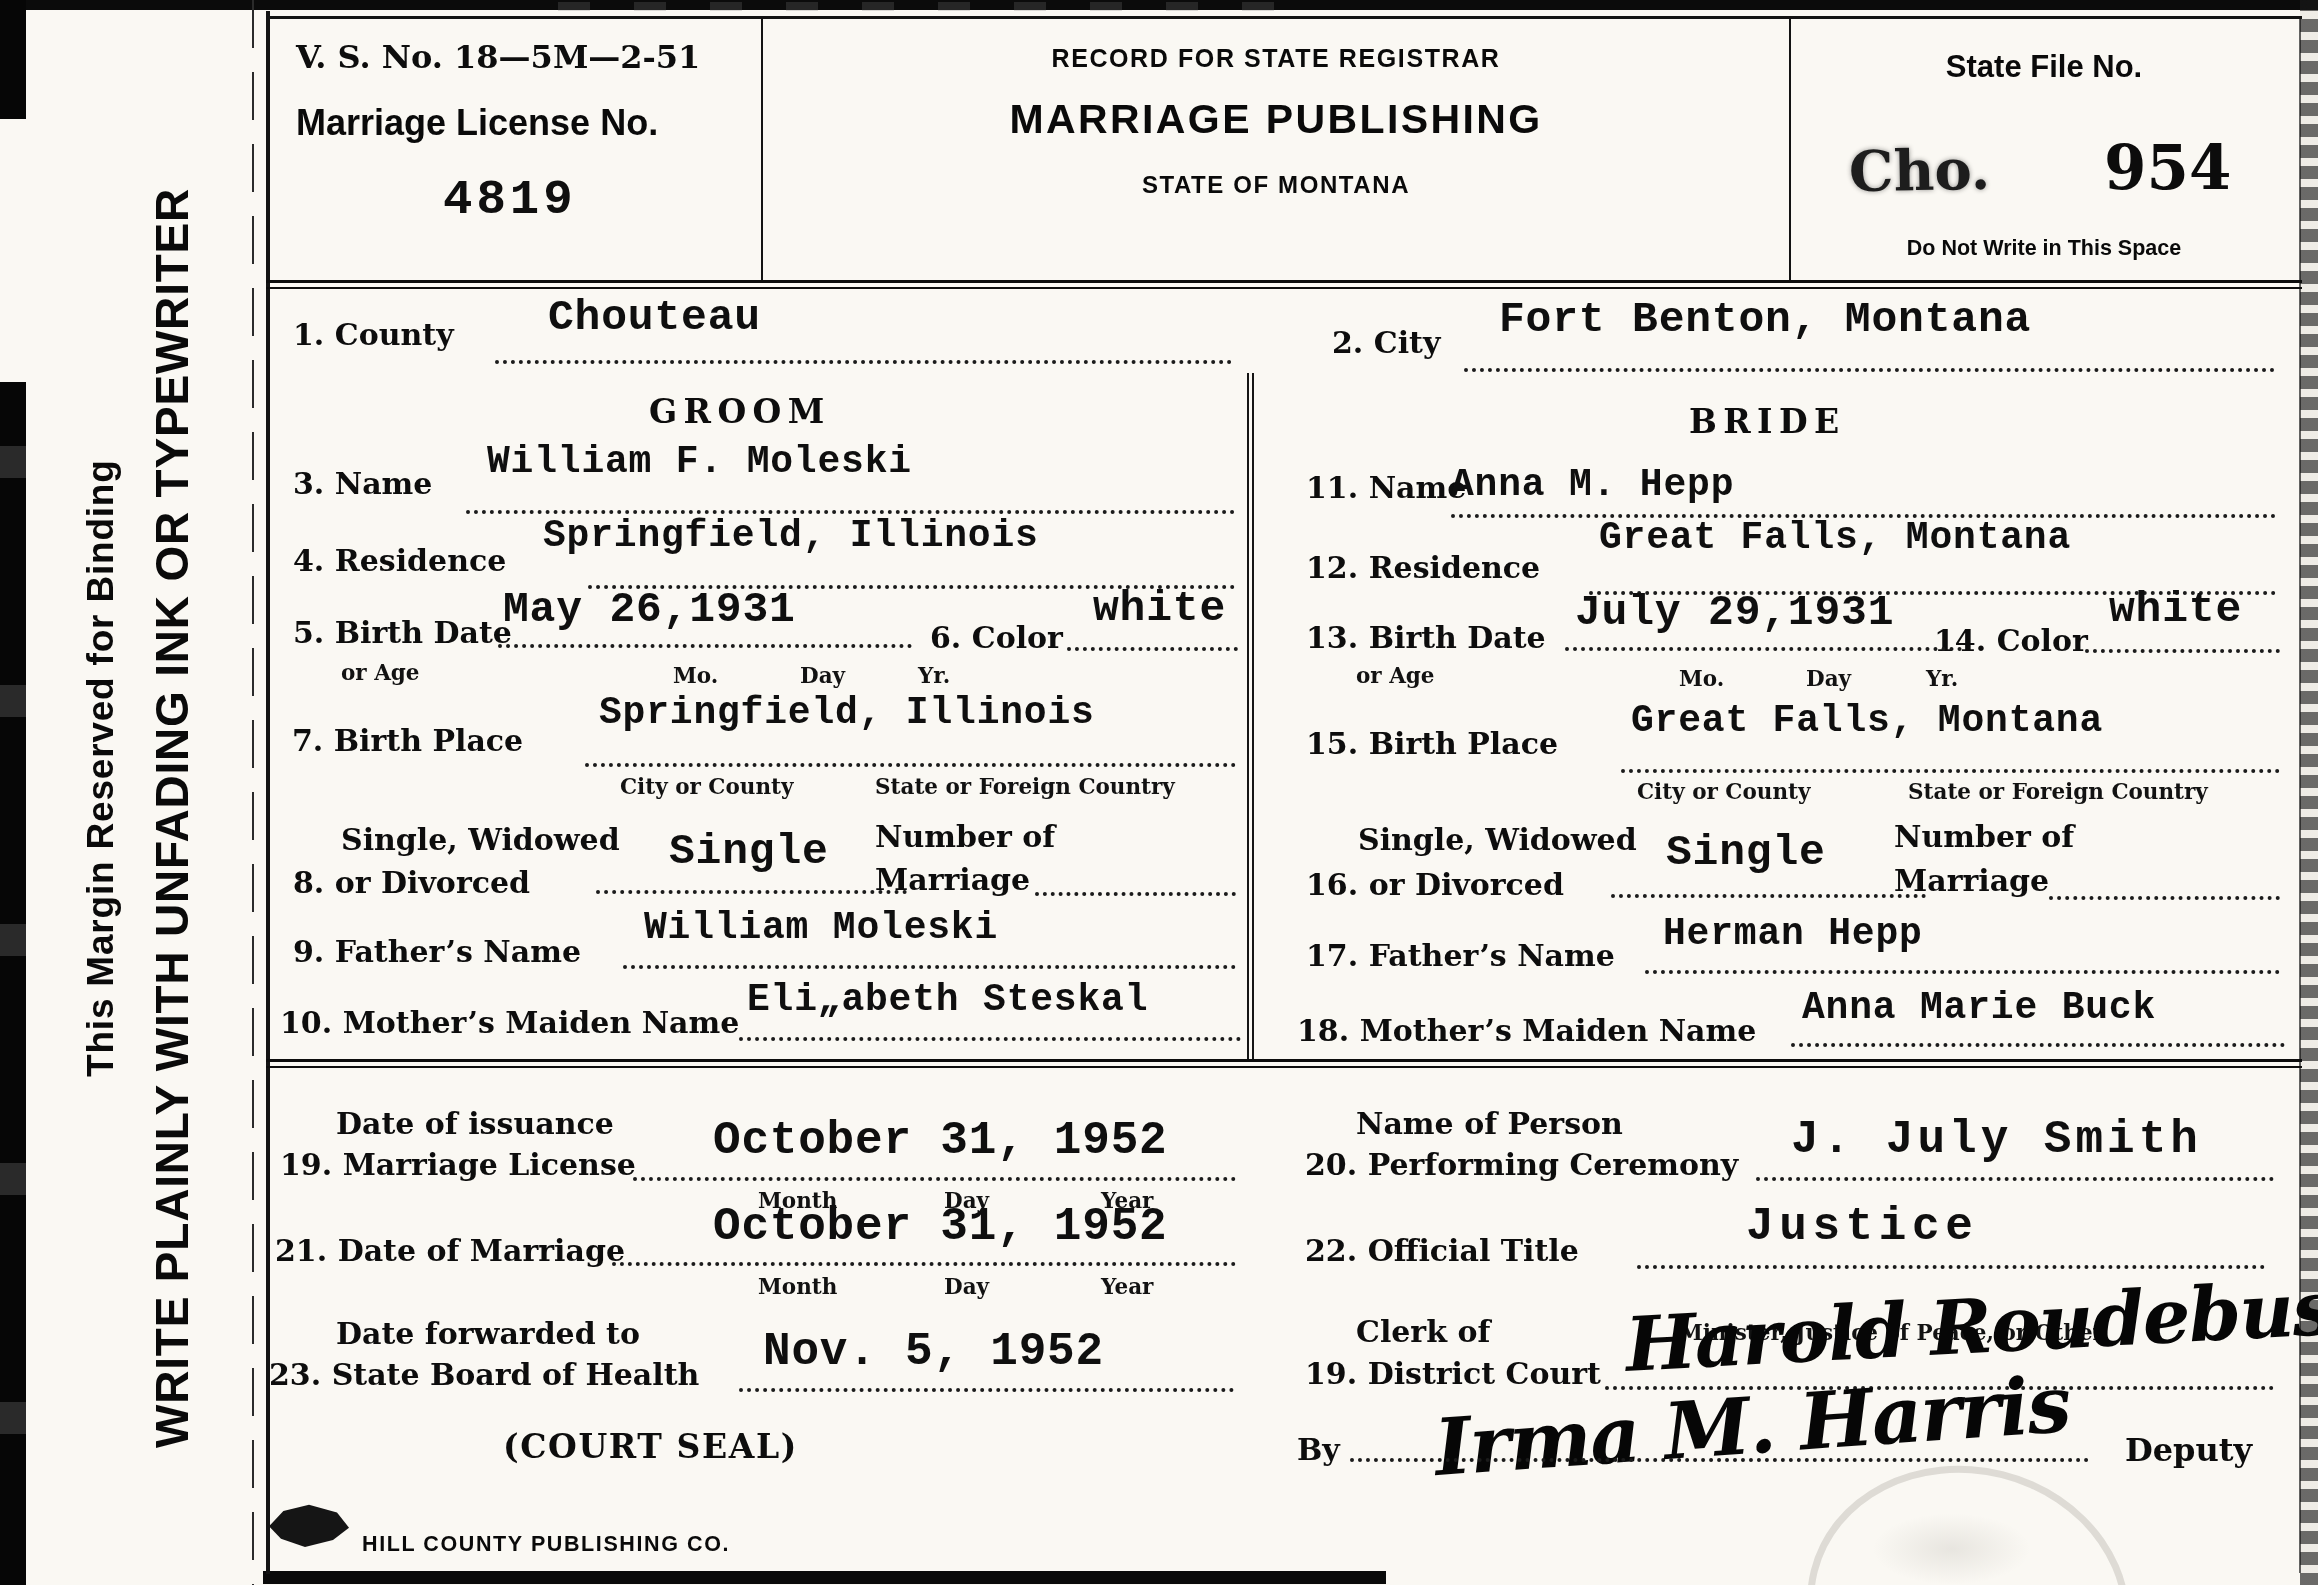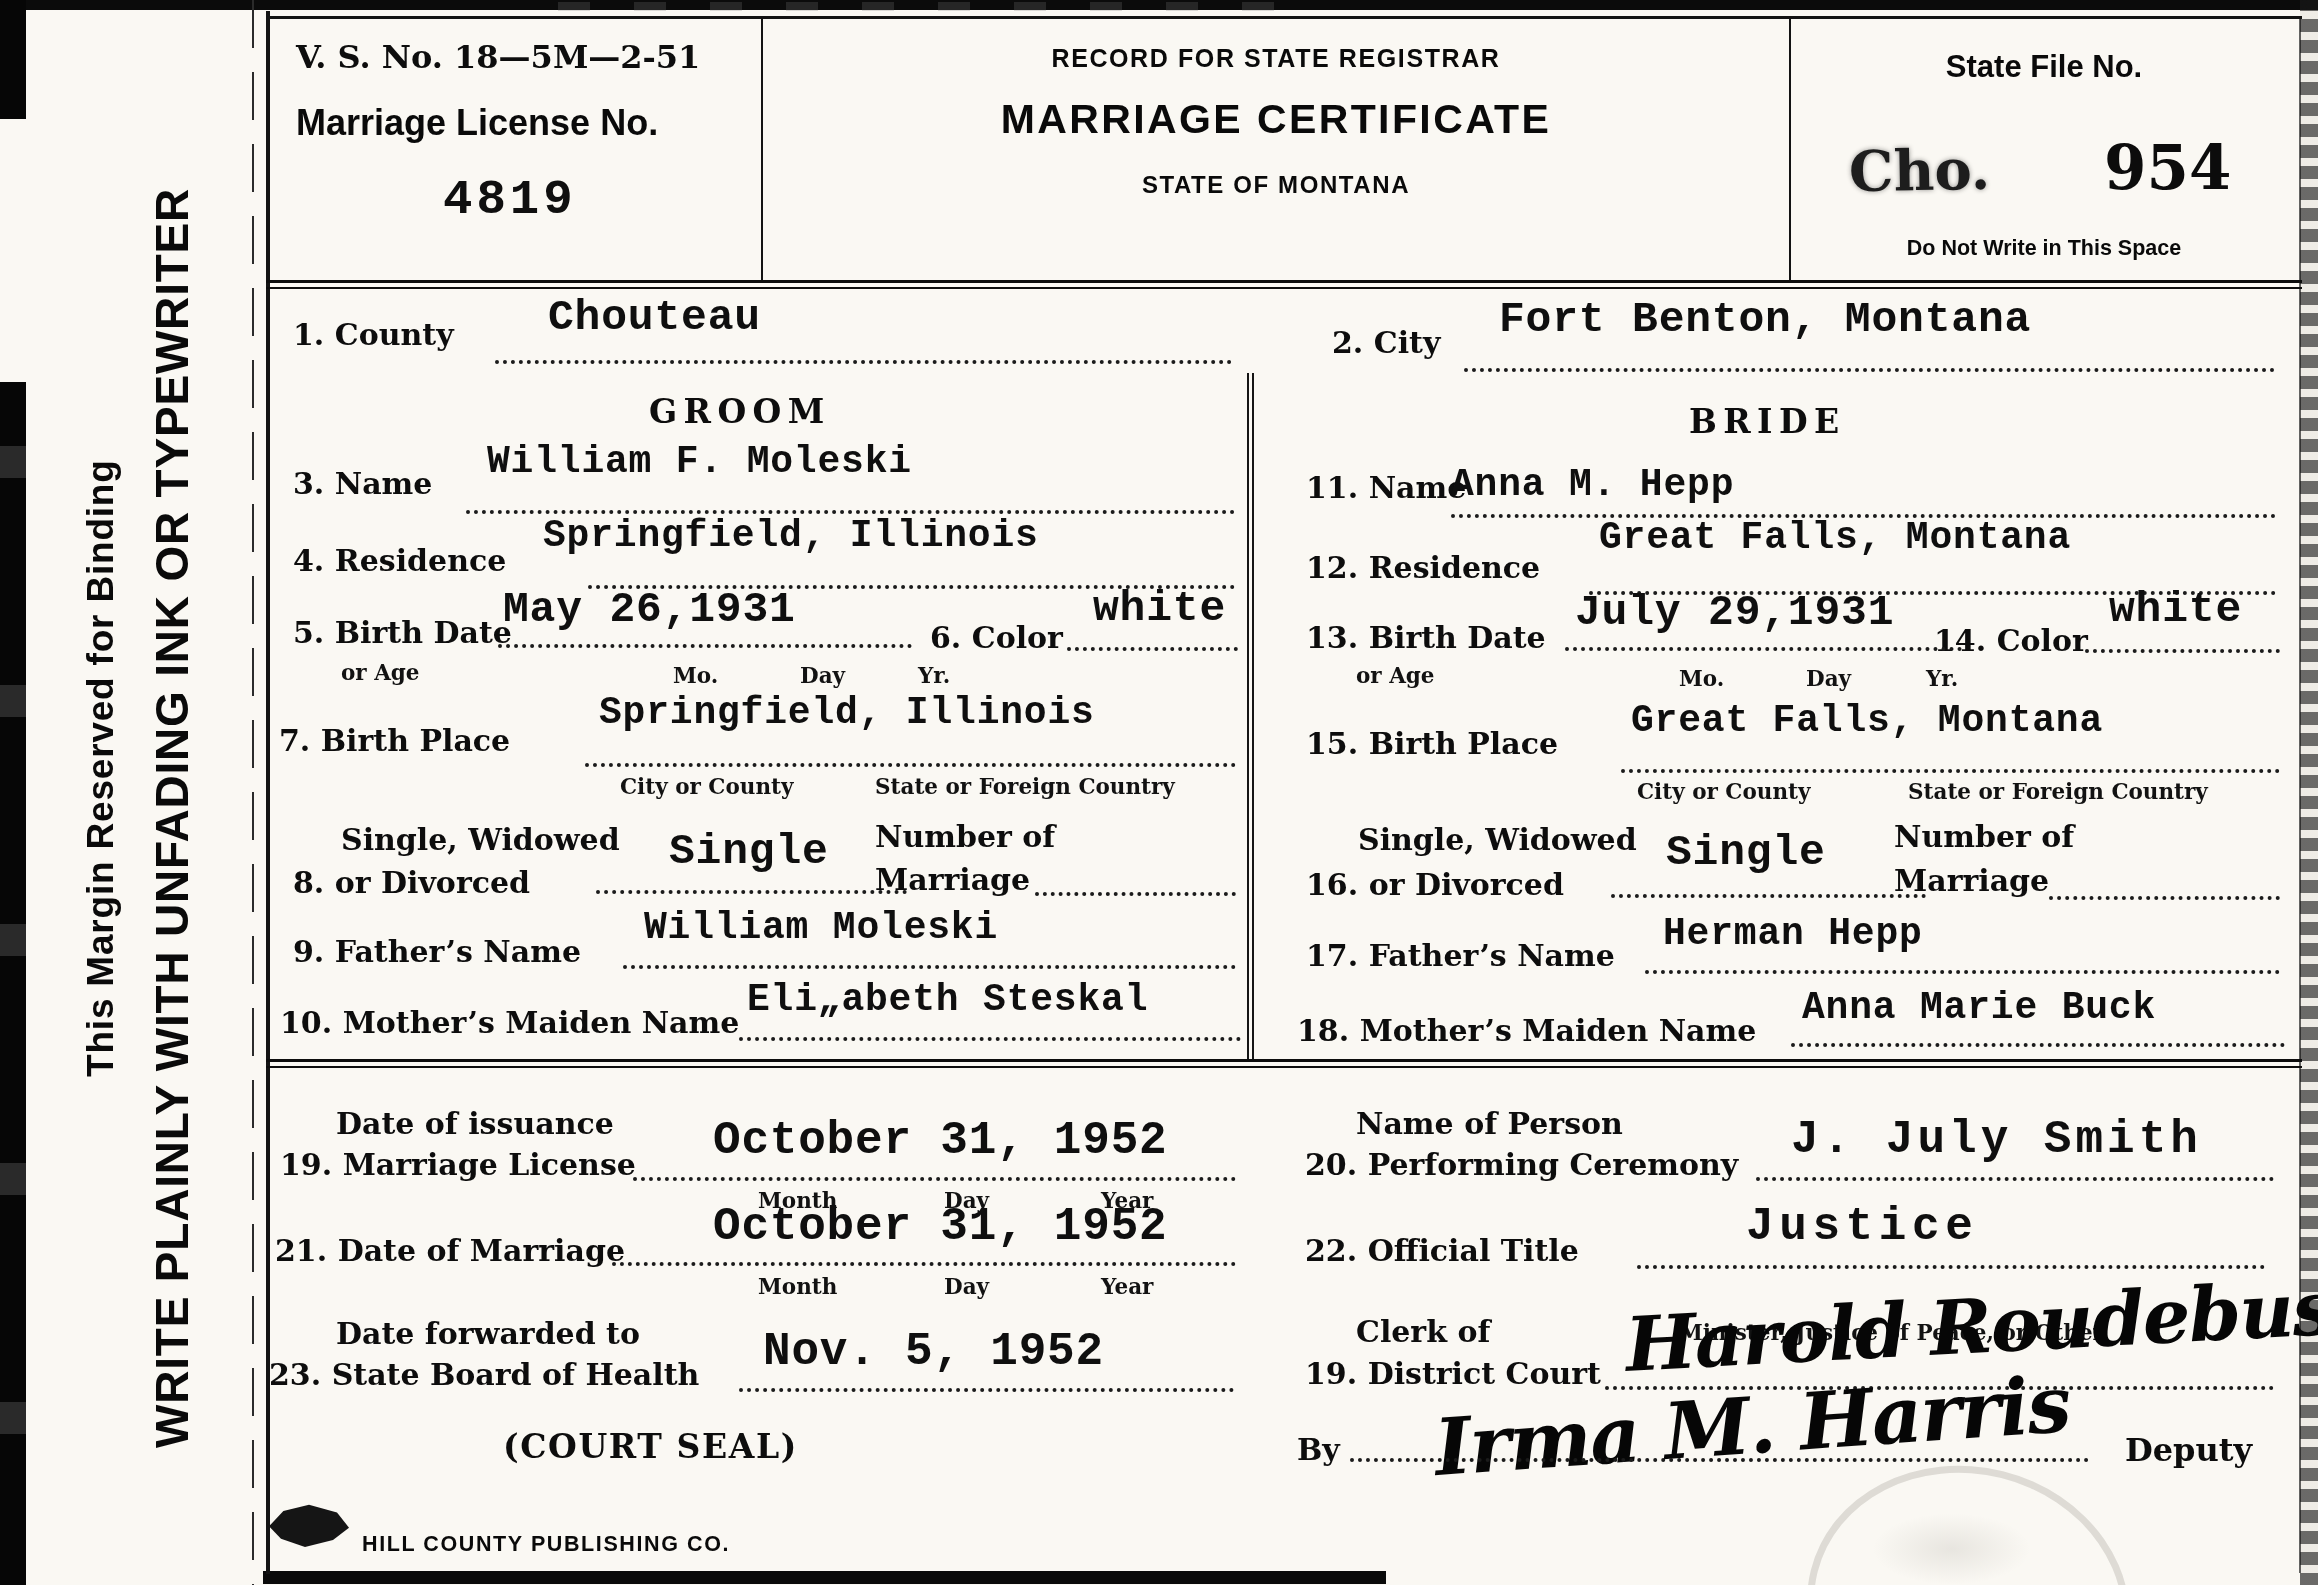--- a/index.html
+++ b/index.html
@@ -71,21 +71,21 @@
   <div class="vline" style="left:1789px; top:16px; width:2.4px; height:266px;"></div>
   <div class="dbl-h" style="left:266px; top:280px; width:2036px;"></div>
   <div class="dbl-v" style="left:1247px; top:373px; height:688px;"></div>
   <div class="dbl-h" style="left:266px; top:1059px; width:2036px;"></div>
 
   <div class="abs lbl" style="left:296px; top:38px; font-size:32px;">V. S. No. 18—5M—2-51</div>
   <div class="abs sans-h" style="left:296px; top:102px; font-size:36px;">Marriage License No.</div>
   <div class="abs typed" style="left:443px; top:172px; font-size:49px; letter-spacing:4px;">4819</div>
 
   <div class="abs sans-h" style="left:763px; top:44px; width:1026px; text-align:center; font-size:25px; letter-spacing:1.6px;">RECORD FOR STATE REGISTRAR</div>
-  <div class="abs sans-h" style="left:763px; top:96px; width:1026px; text-align:center; font-size:41px; letter-spacing:2.4px;">MARRIAGE CERTIFICATE</div>
+  <div class="abs sans-h" style="left:763px; top:96px; width:1026px; text-align:center; font-size:41px; letter-spacing:2.4px;">MARRIAGE PUBLISHING</div>
   <div class="abs sans-h" style="left:763px; top:171px; width:1026px; text-align:center; font-size:24px; letter-spacing:1.6px;">STATE OF MONTANA</div>
 
   <div class="abs sans-h" style="left:1789px; top:49px; width:510px; text-align:center; font-size:31px;">State File No.</div>
   <div class="abs cho-stamp" style="left:1849px; top:137px; font-family:'DejaVu Serif',serif; font-weight:700; font-size:56px; color:#1d1d1d;">Cho.</div>
   <div class="abs" style="left:2104px; top:132px; font-family:'DejaVu Serif',serif; font-weight:700; font-size:61px;">954</div>
   <div class="abs sans-h" style="left:1789px; top:236px; width:510px; text-align:center; font-size:21.5px;">Do Not Write in This Space</div>
 
   <div class="abs lbl" style="left:293px; top:317px;">1. County</div>
   <div class="abs typed typed-lg" style="left:548px; top:293px;">Chouteau</div>
   <div class="dots" style="left:495px; top:360px; width:737px;"></div>
@@ -108,21 +108,21 @@
   <div class="abs lbl-sm" style="left:341px; top:660px;">or Age</div>
   <div class="abs typed typed-lg" style="left:503px; top:585px;">May 26,1931</div>
   <div class="dots" style="left:498px; top:644px; width:414px;"></div>
   <div class="abs lbl-sm" style="left:673px; top:663px;">Mo.</div>
   <div class="abs lbl-sm" style="left:800px; top:663px;">Day</div>
   <div class="abs lbl-sm" style="left:918px; top:663px;">Yr.</div>
   <div class="abs lbl" style="left:930px; top:620px;">6. Color</div>
   <div class="abs typed typed-lg" style="left:1093px; top:584px;">white</div>
   <div class="dots" style="left:1067px; top:647px; width:171px;"></div>
 
-  <div class="abs lbl" style="left:279px; top:723px;text-align:right;">7. Birth Place</div>
+  <div class="abs lbl" style="left:292px; top:723px;text-align:right;">7. Birth Place</div>
   <div class="abs typed" style="left:599px; top:691px;">Springfield, Illinois</div>
   <div class="dots" style="left:585px; top:763px; width:651px;"></div>
   <div class="abs lbl-sm" style="left:620px; top:774px;">City or County</div>
   <div class="abs lbl-sm" style="left:875px; top:774px;">State or Foreign Country</div>
 
   <div class="abs lbl" style="left:341px; top:822px;">Single, Widowed</div>
   <div class="abs lbl" style="left:293px; top:865px;">8. or Divorced</div>
   <div class="abs typed typed-lg" style="left:669px; top:827px;">Single</div>
   <div class="dots" style="left:596px; top:890px; width:311px;"></div>
   <div class="abs lbl" style="left:875px; top:819px;">Number of</div>

